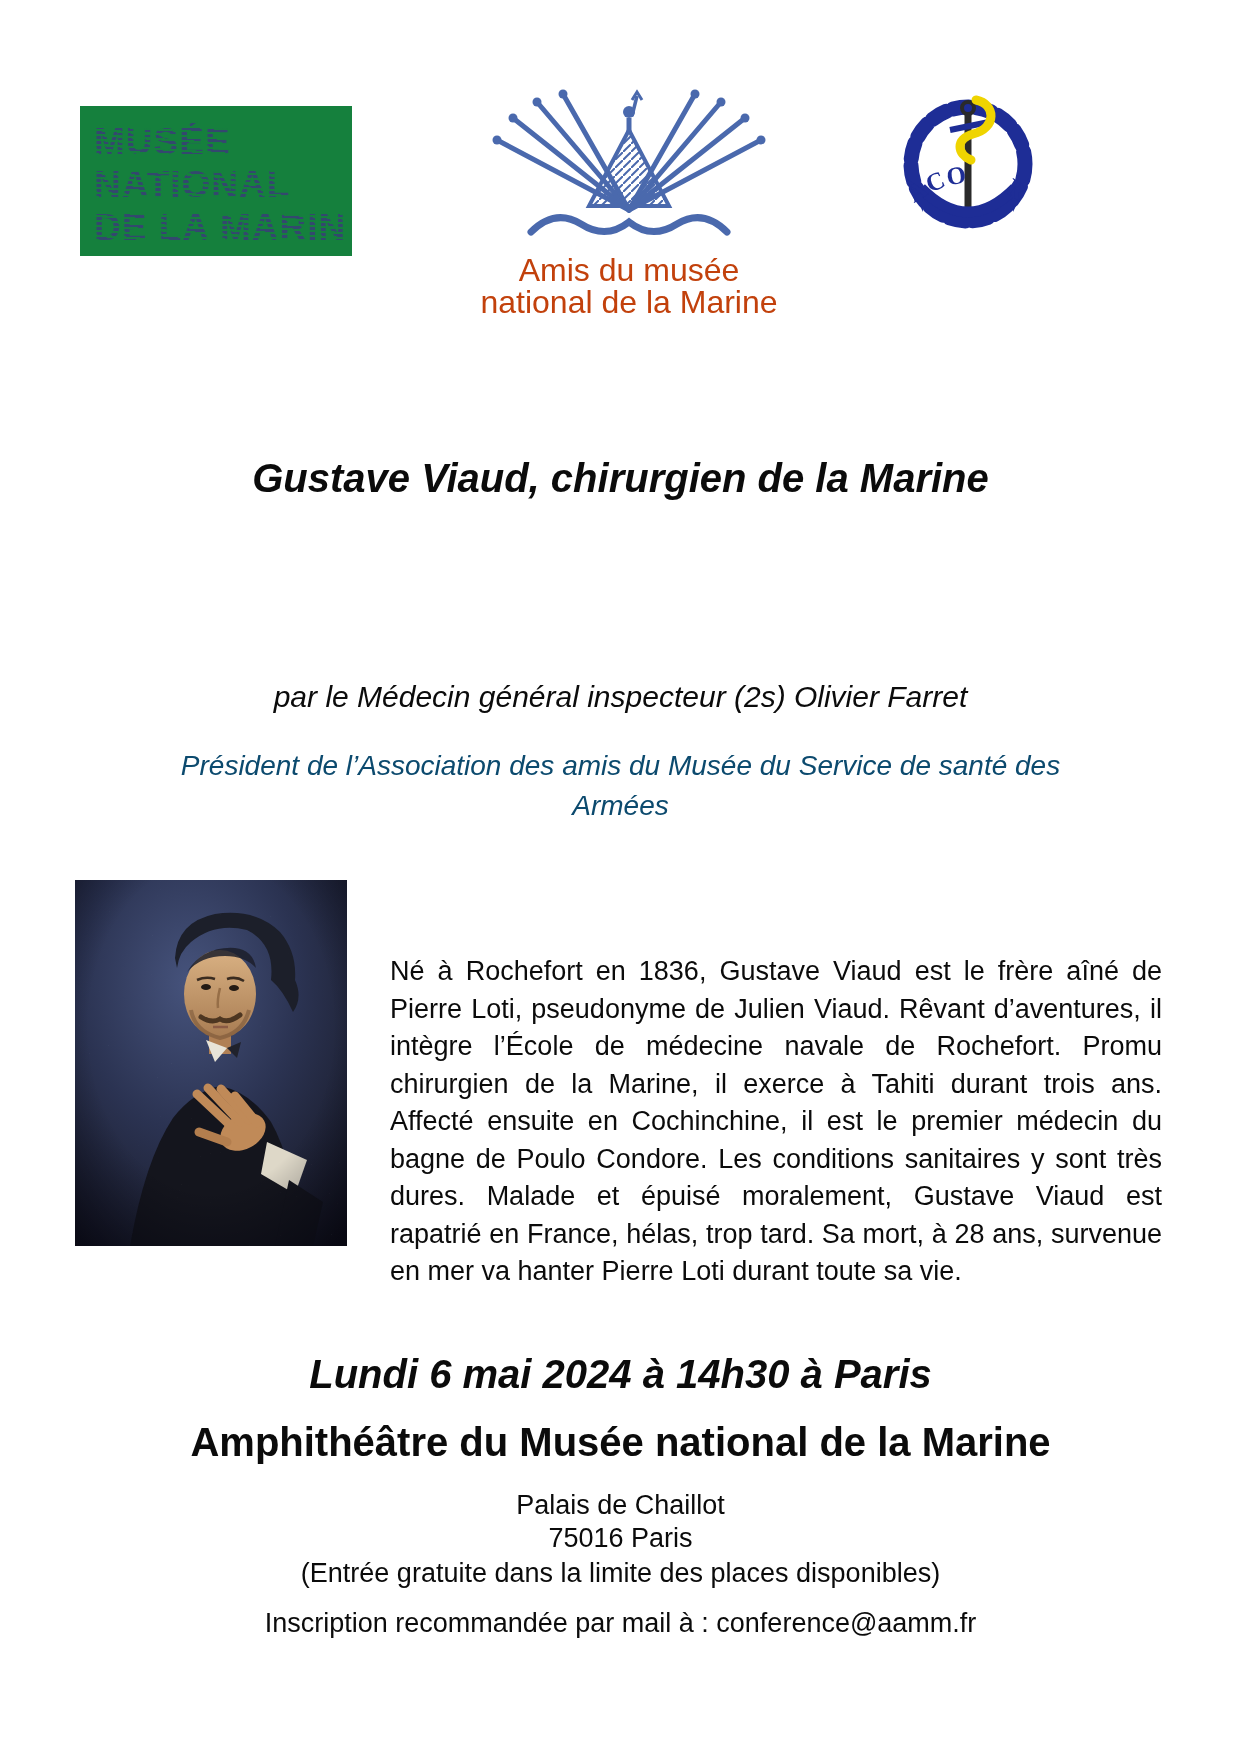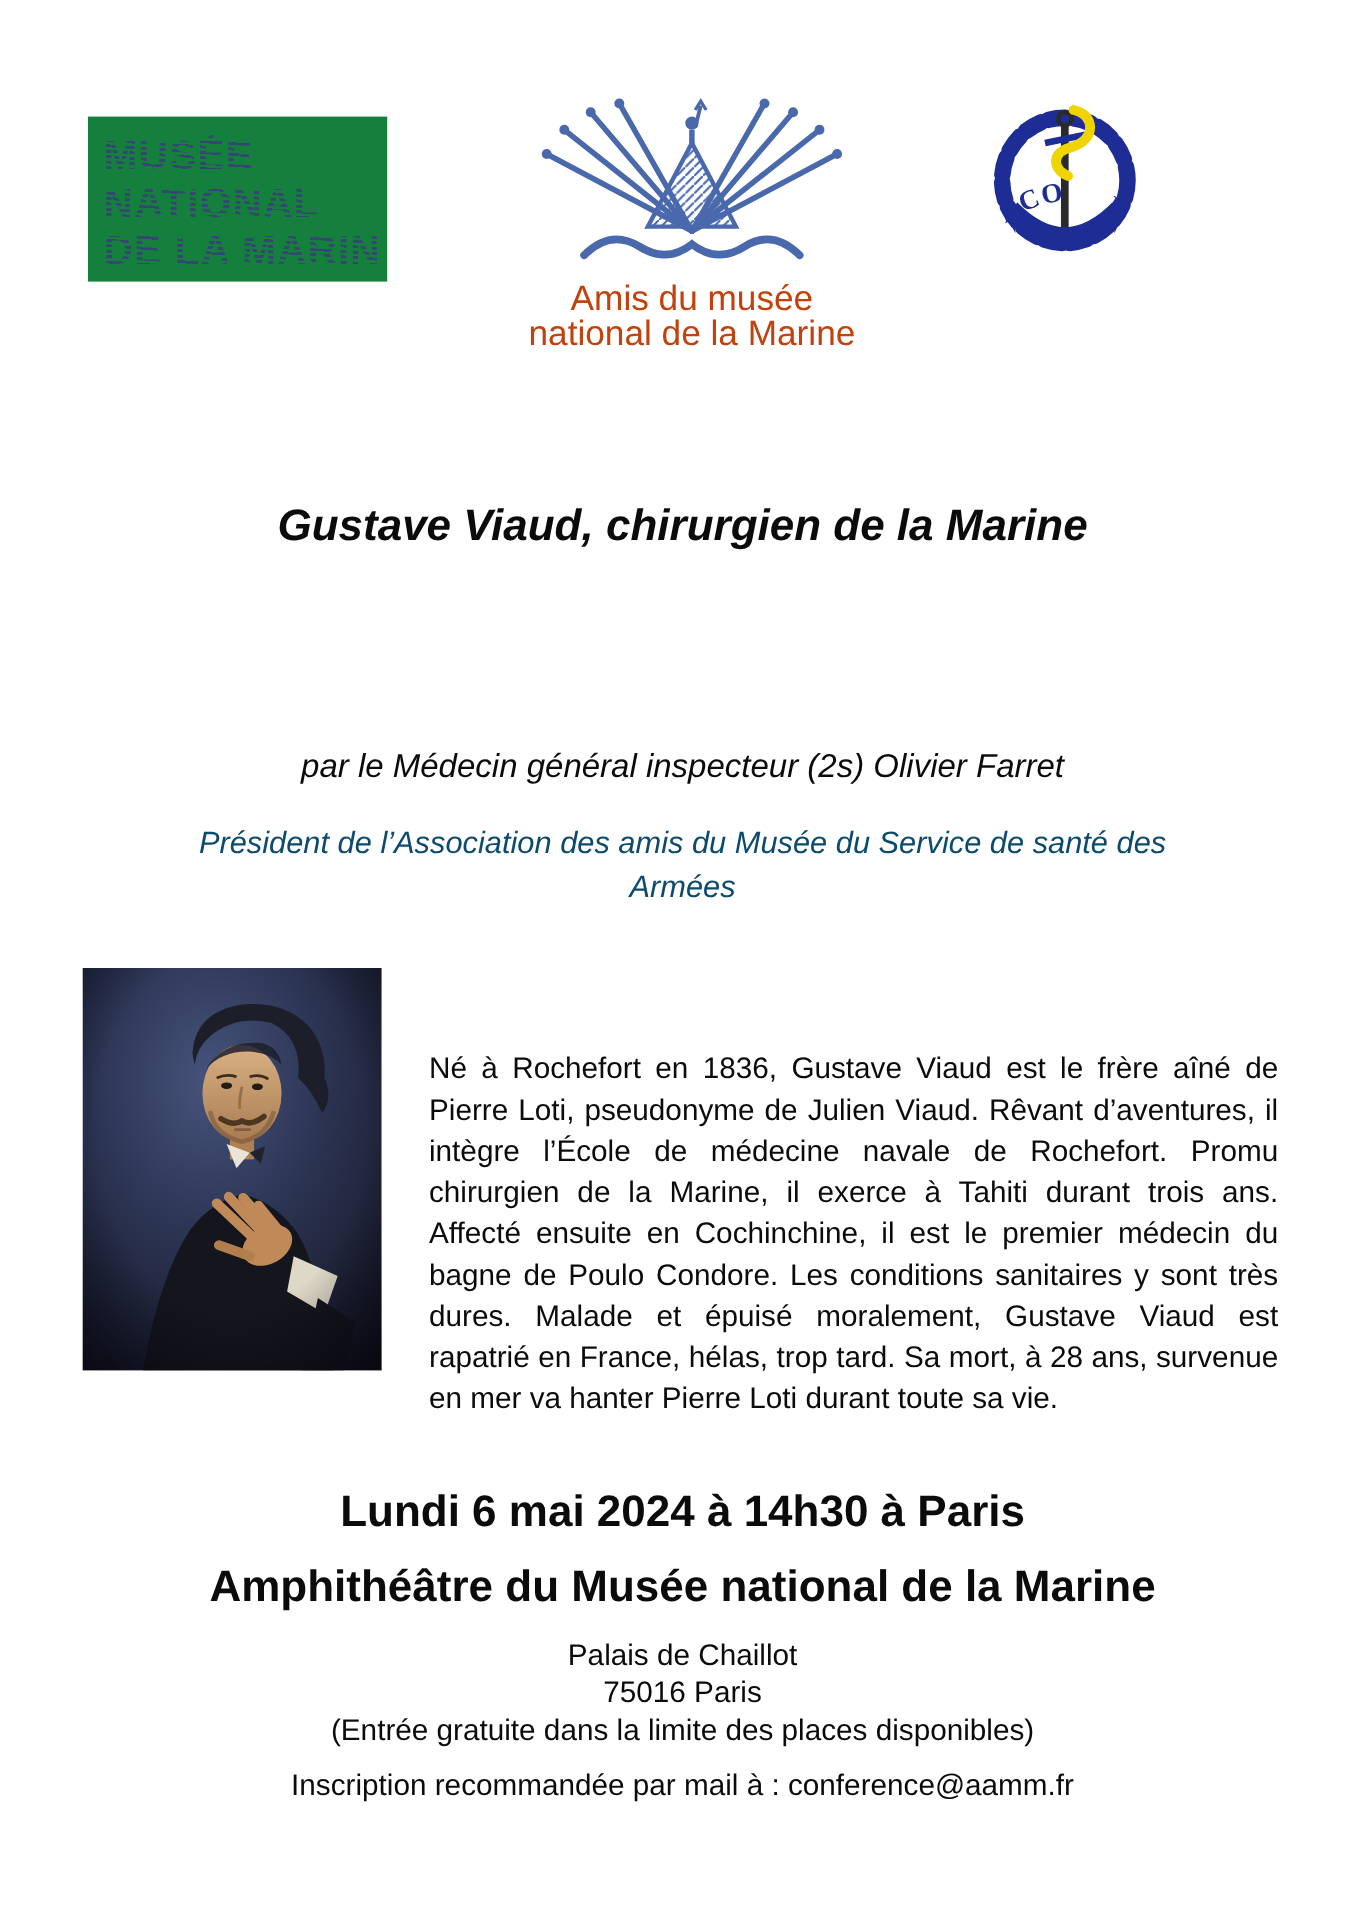--- a/index.html
+++ b/index.html
@@ -91,21 +91,21 @@
   }
   .bio{
     position:absolute; left:390px; top:926px; width:772px;
     font-size:27px;
     line-height:37.5px;
     text-align:justify;
     color:#0b0b0b;
   }
   
   .fline{position:absolute; left:0; width:100%; text-align:center; color:#0b0b0b;}
-  .f-date {top:1352px; font-size:40px; font-weight:bold;}
+  .f-date {top:1352px; font-size:40px; font-weight:bold;font-style:italic;}
   .f-venue{top:1420px; font-size:40px; font-weight:bold;}
   .f-addr1{top:1490px; font-size:27px;}
   .f-addr2{top:1523px; font-size:27px;}
   .f-note {top:1558px; font-size:27px;text-align:center;}
   .f-reg  {top:1608px; font-size:27px;}
 </style>
 </head>
 <body>
 
 <div class="page">

